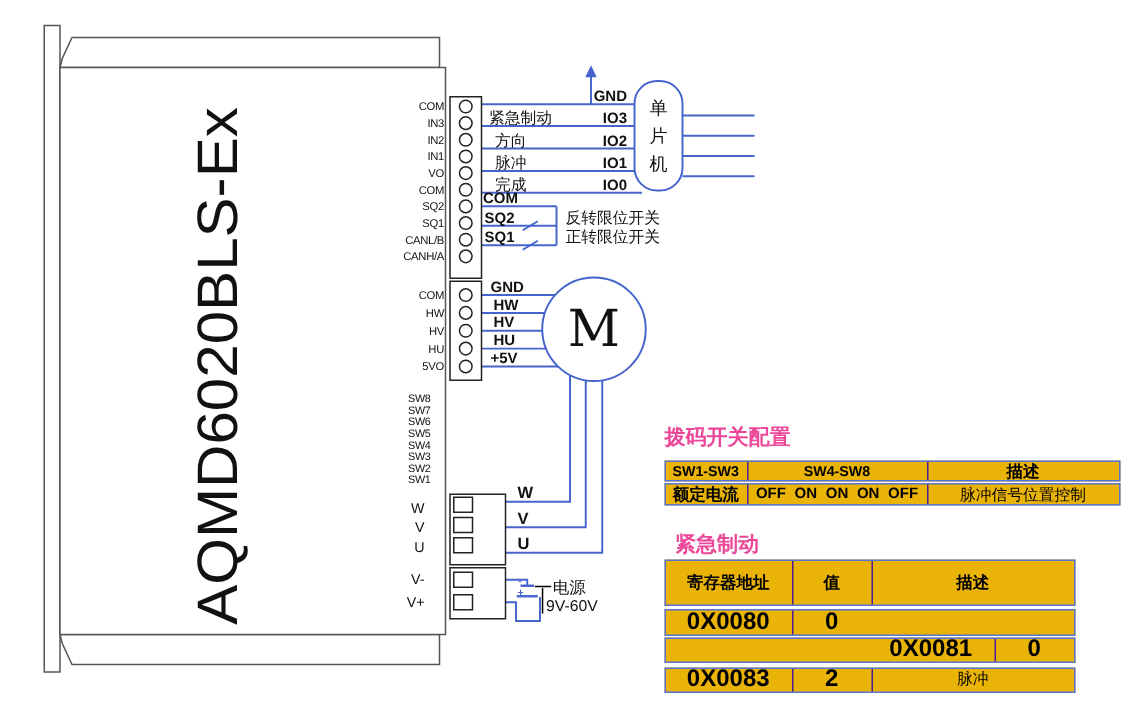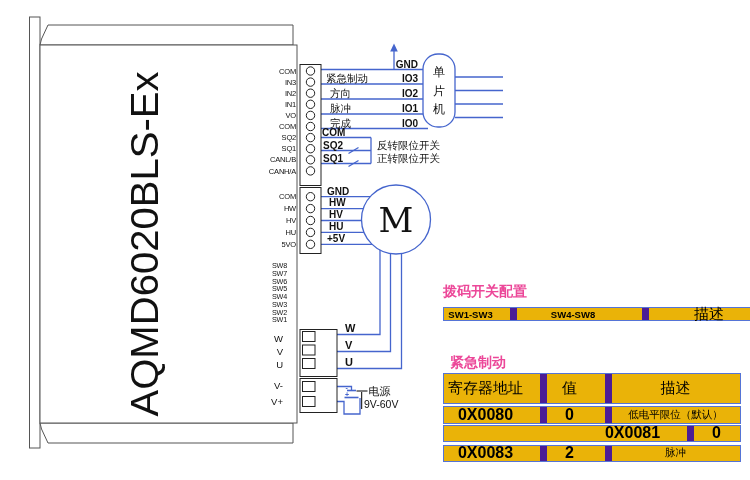--- a/index.html
+++ b/index.html
@@ -14,25 +14,25 @@
   .cn{font-size:10.5px;}
   .cn-sm{font-size:11px;}
   .mcu-ch{font-size:12px;}
   .bsign{font-size:7px;fill:#4565cd;font-weight:bold;}
   
   .ttitle{position:absolute;font-weight:bold;font-size:14px;color:#ec4899;white-space:nowrap;}
   .tbl{position:absolute;}
   .trow{display:flex;border:1px solid #5574d6;background:#eab308;box-sizing:border-box;}
   .tcell{display:flex;align-items:center;justify-content:center;box-sizing:border-box;
          white-space:nowrap;color:#000;}
-  .tcell + .tcell{border-left:7px solid #4c1d95;margin-left:12px;}
+  .tcell + .tcell{border-left:1px solid #4c1d95;}
   .dip .c1{width:54px;} .dip .c2{width:120px;} .dip .c3{width:128px;}
   .reg .c1{width:84px;} .reg .c2{width:53px;} .reg .c3{width:135px;}
   .hsm{font-size:9.5px;font-weight:bold;}
-  .hcn{font-size:15px;font-weight:normal;}
+  .hcn{font-size:11px;font-weight:bold;}
   .dval{font-size:10px;font-weight:bold;word-spacing:3px;}
   .dcn{font-size:10.5px;}
   .addr{font-size:16px;font-weight:bold;}
 </style>
 </head>
 <body>
 
 <div class="stage">
 
 <svg width="750" height="480" viewBox="0 0 750 480">
@@ -195,34 +195,38 @@
 </svg>
 
 
 <div class="ttitle" style="left:443px;top:283px;">拨码开关配置</div>
 <div class="tbl dip" style="left:442.5px;top:307px;">
   <div class="trow" style="height:14px;">
     <div class="tcell c1 hsm">SW1-SW3</div>
     <div class="tcell c2 hsm">SW4-SW8</div>
     <div class="tcell c3 hcn">描述</div>
   </div>
+  <div class="trow" style="height:15px;margin-top:1px;">
+    <div class="tcell c1 hcn">额定电流</div>
+    <div class="tcell c2 dval">OFF ON ON ON OFF</div>
+    <div class="tcell c3 dcn">脉冲信号位置控制</div>
+  </div>
 </div>
 
 
 <div class="ttitle" style="left:450px;top:354px;">紧急制动</div>
 <div class="tbl reg" style="left:442.5px;top:373px;">
   <div class="trow" style="height:31px;">
     <div class="tcell c1 hcn">寄存器地址</div>
     <div class="tcell c2 hcn">值</div>
     <div class="tcell c3 hcn">描述</div>
   </div>
   <div class="trow" style="height:18px;margin-top:1.5px;">
     <div class="tcell c1 addr">0X0080</div>
     <div class="tcell c2 addr">0</div>
-    <div class="tcell c3 dcn">低电平限位（默认）</div>
   </div>
   <div class="trow" style="height:17px;margin-top:1px;justify-content:flex-end;">
     <div class="tcell c1 addr">0X0081</div>
     <div class="tcell c2 addr">0</div>
   </div>
   <div class="trow" style="height:17px;margin-top:3px;">
     <div class="tcell c1 addr">0X0083</div>
     <div class="tcell c2 addr">2</div>
     <div class="tcell c3 dcn">脉冲</div>
   </div>

